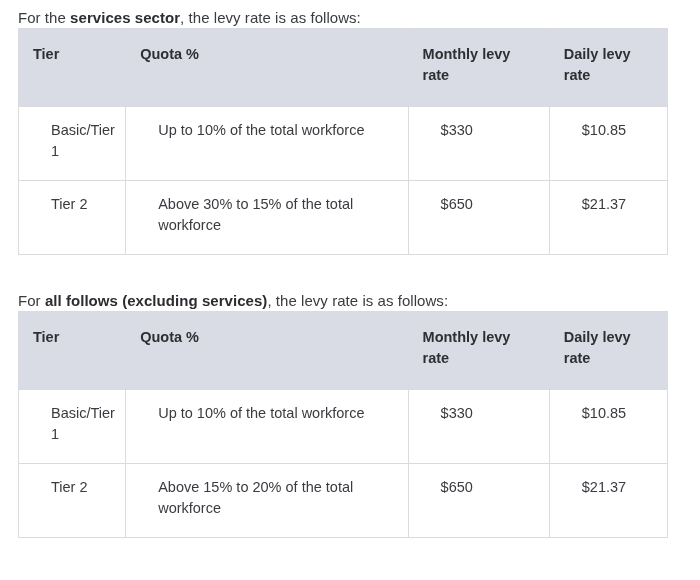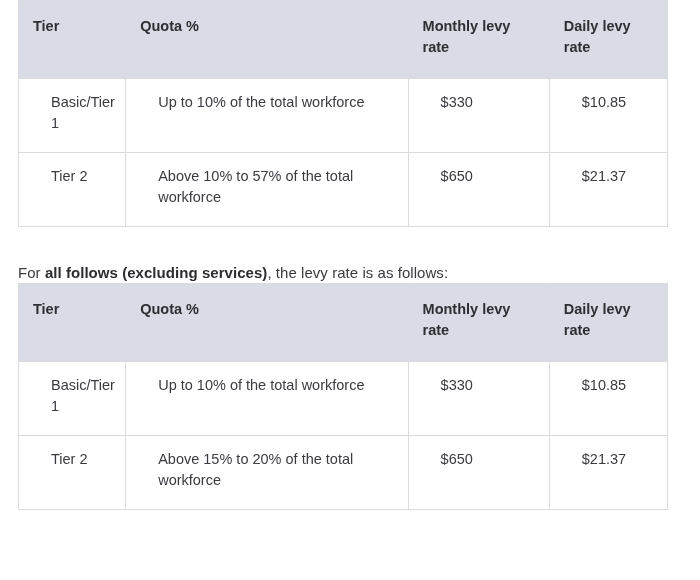--- a/index.html
+++ b/index.html
@@ -74,20 +74,23 @@
   .col-daily   { width: 118px; }
 
   .table-block { margin: 0; padding: 0; }
   .spacer-between { height: 28px; }
 </style>
 </head>
 <body>
 
 <div class="page">
 
+  <p class="intro">
+    <span>For the </span><span class="bold">services sector</span><span>, the levy rate is as follows:</span>
+  </p>
 
   <table class="levy-table table-block">
     <colgroup>
       <col class="col-tier">
       <col class="col-quota">
       <col class="col-monthly">
       <col class="col-daily">
     </colgroup>
     <thead>
       <tr>
@@ -99,21 +102,21 @@
     </thead>
     <tbody>
       <tr>
         <td>Basic/Tier 1</td>
         <td>Up to 10% of the total workforce</td>
         <td>$330</td>
         <td>$10.85</td>
       </tr>
       <tr>
         <td>Tier 2</td>
-        <td>Above 10% to 57% of the total workforce</td>
+        <td>Above 30% to 15% of the total workforce</td>
         <td>$650</td>
         <td>$21.37</td>
       </tr>
     </tbody>
   </table>
 
   <div class="spacer-between"></div>
 
   <p class="intro">
     <span>For </span><span class="bold">all follows (excluding services)</span><span>, the levy rate is as follows:</span>

